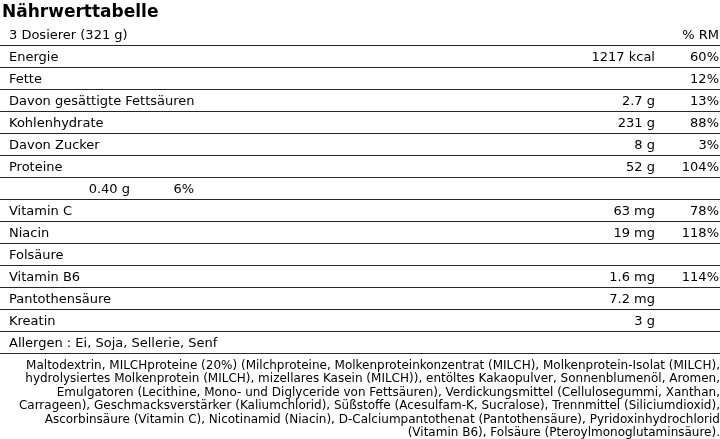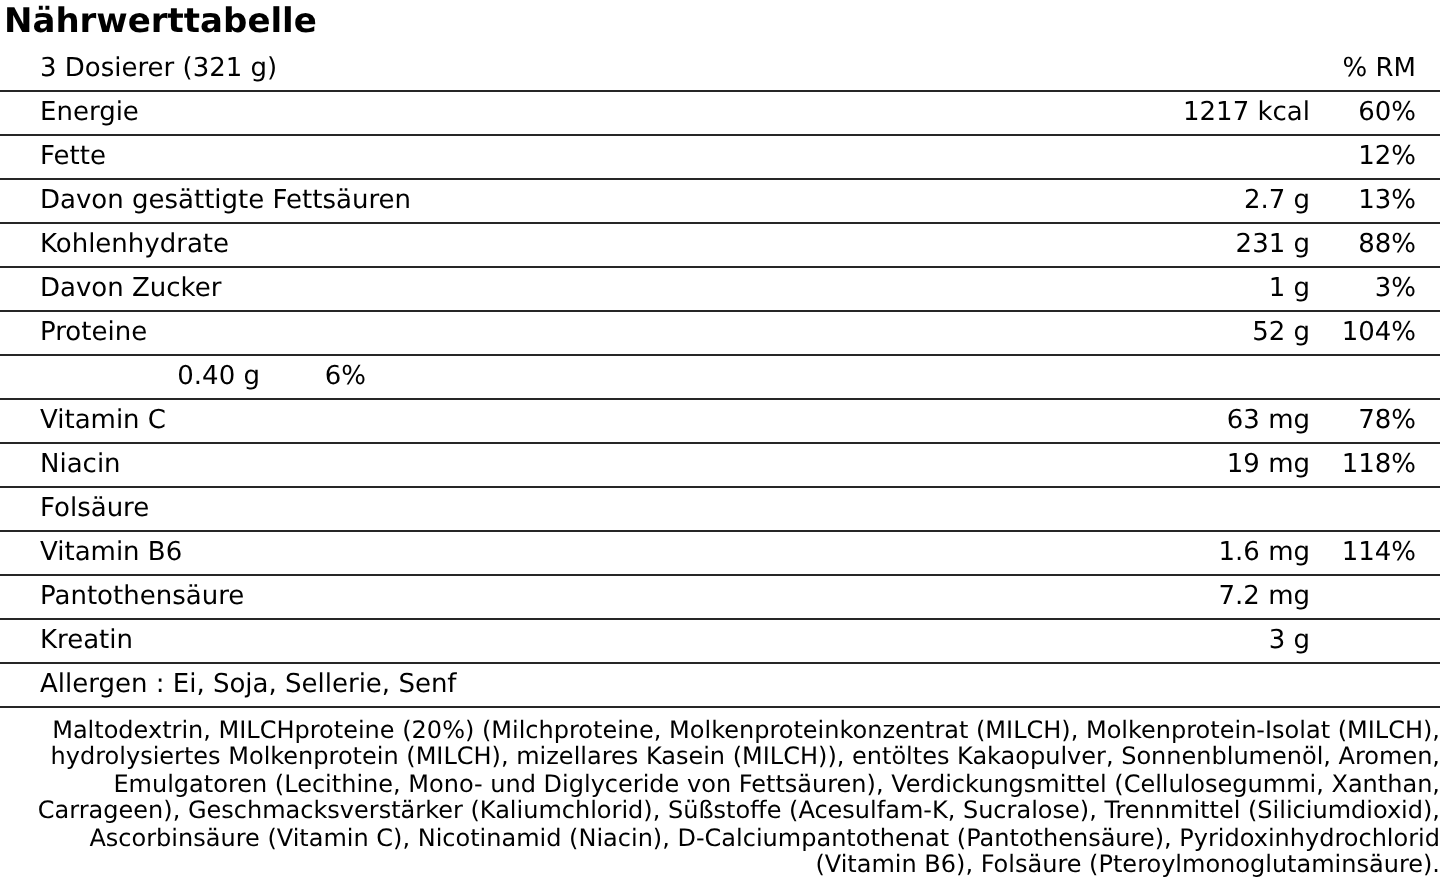--- a/index.html
+++ b/index.html
@@ -36,31 +36,31 @@
   }
   .row.header-row {
     height: 23px;
     align-items: flex-end;
     border-bottom: 1.7px solid #262626;
   }
   .row.header-row .cell { padding-bottom: 3px; }
   .cell { white-space: nowrap; }
   .cell.label {
     flex: 1 1 auto;
-    padding-left: 20px;
+    padding-left: 9px;
     text-align: left;
   }
   .cell.amount {
     flex: 0 0 130px;
     text-align: right;
   }
   .cell.percent {
     flex: 0 0 65px;
     text-align: right;
-    padding-right: 12px;
+    padding-right: 1px;
   }
   .ingredients {
     margin-top: 5px;
     padding-left: 2px;
     font-size: 12px;
     line-height: 13.4px;
     color: #000000;
     text-align: right;
   }
 </style>
@@ -97,21 +97,21 @@
     </div>
 
     <div class="row">
       <div class="cell label">Kohlenhydrate</div>
       <div class="cell amount">231 g</div>
       <div class="cell percent">88%</div>
     </div>
 
     <div class="row">
       <div class="cell label">Davon Zucker</div>
-      <div class="cell amount">1 g</div>
+      <div class="cell amount">8 g</div>
       <div class="cell percent">3%</div>
     </div>
 
     <div class="row">
       <div class="cell label">Proteine</div>
       <div class="cell amount">52 g</div>
       <div class="cell percent">104%</div>
     </div>
 
     <div class="row">

